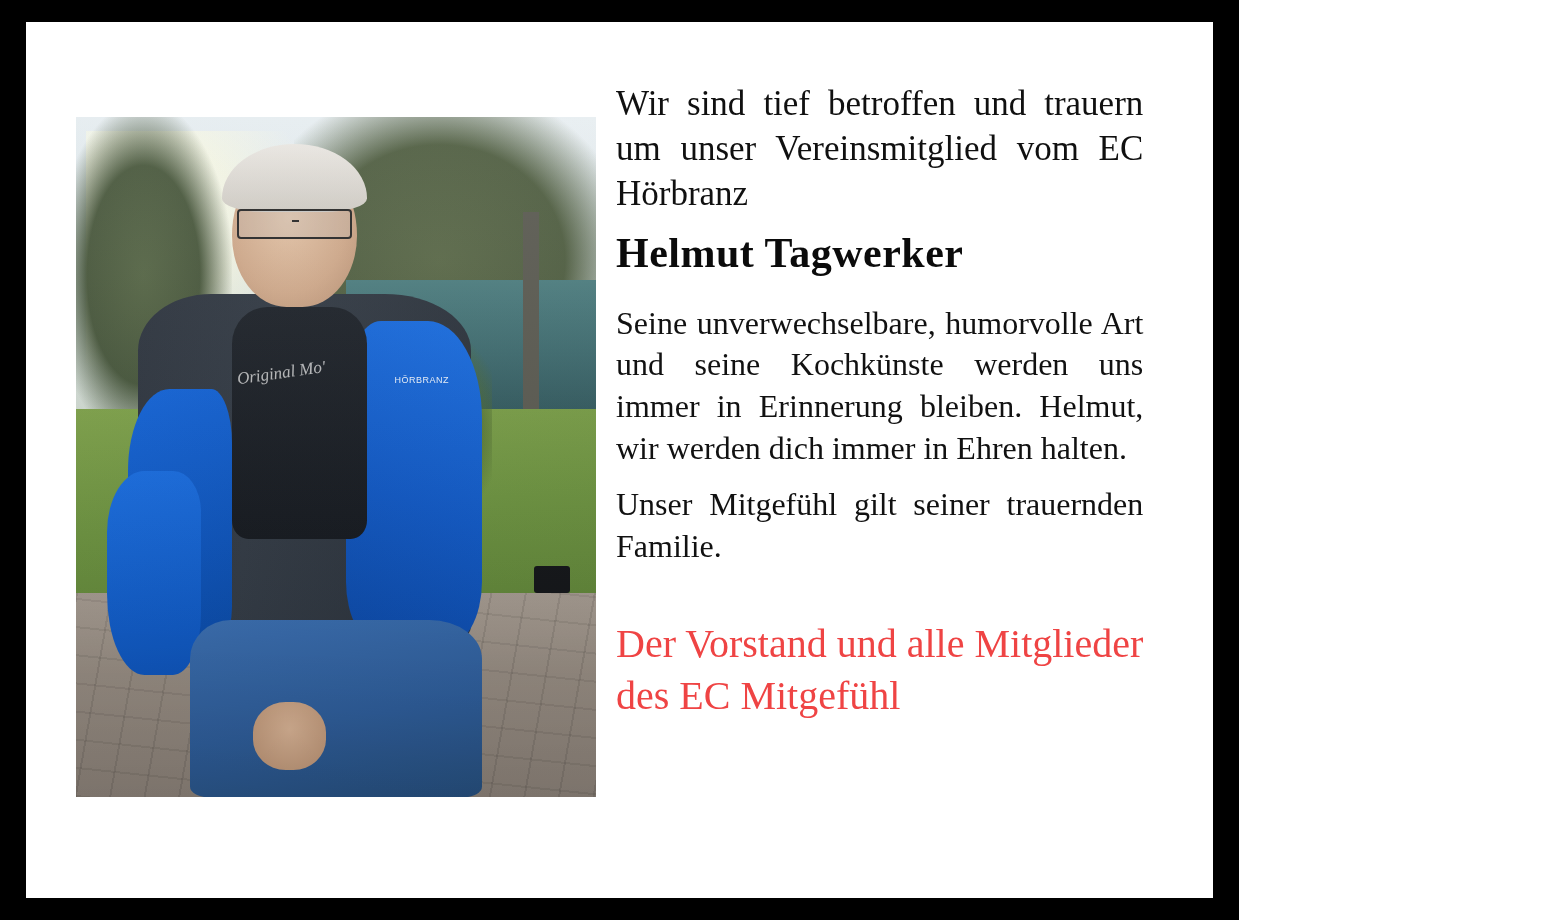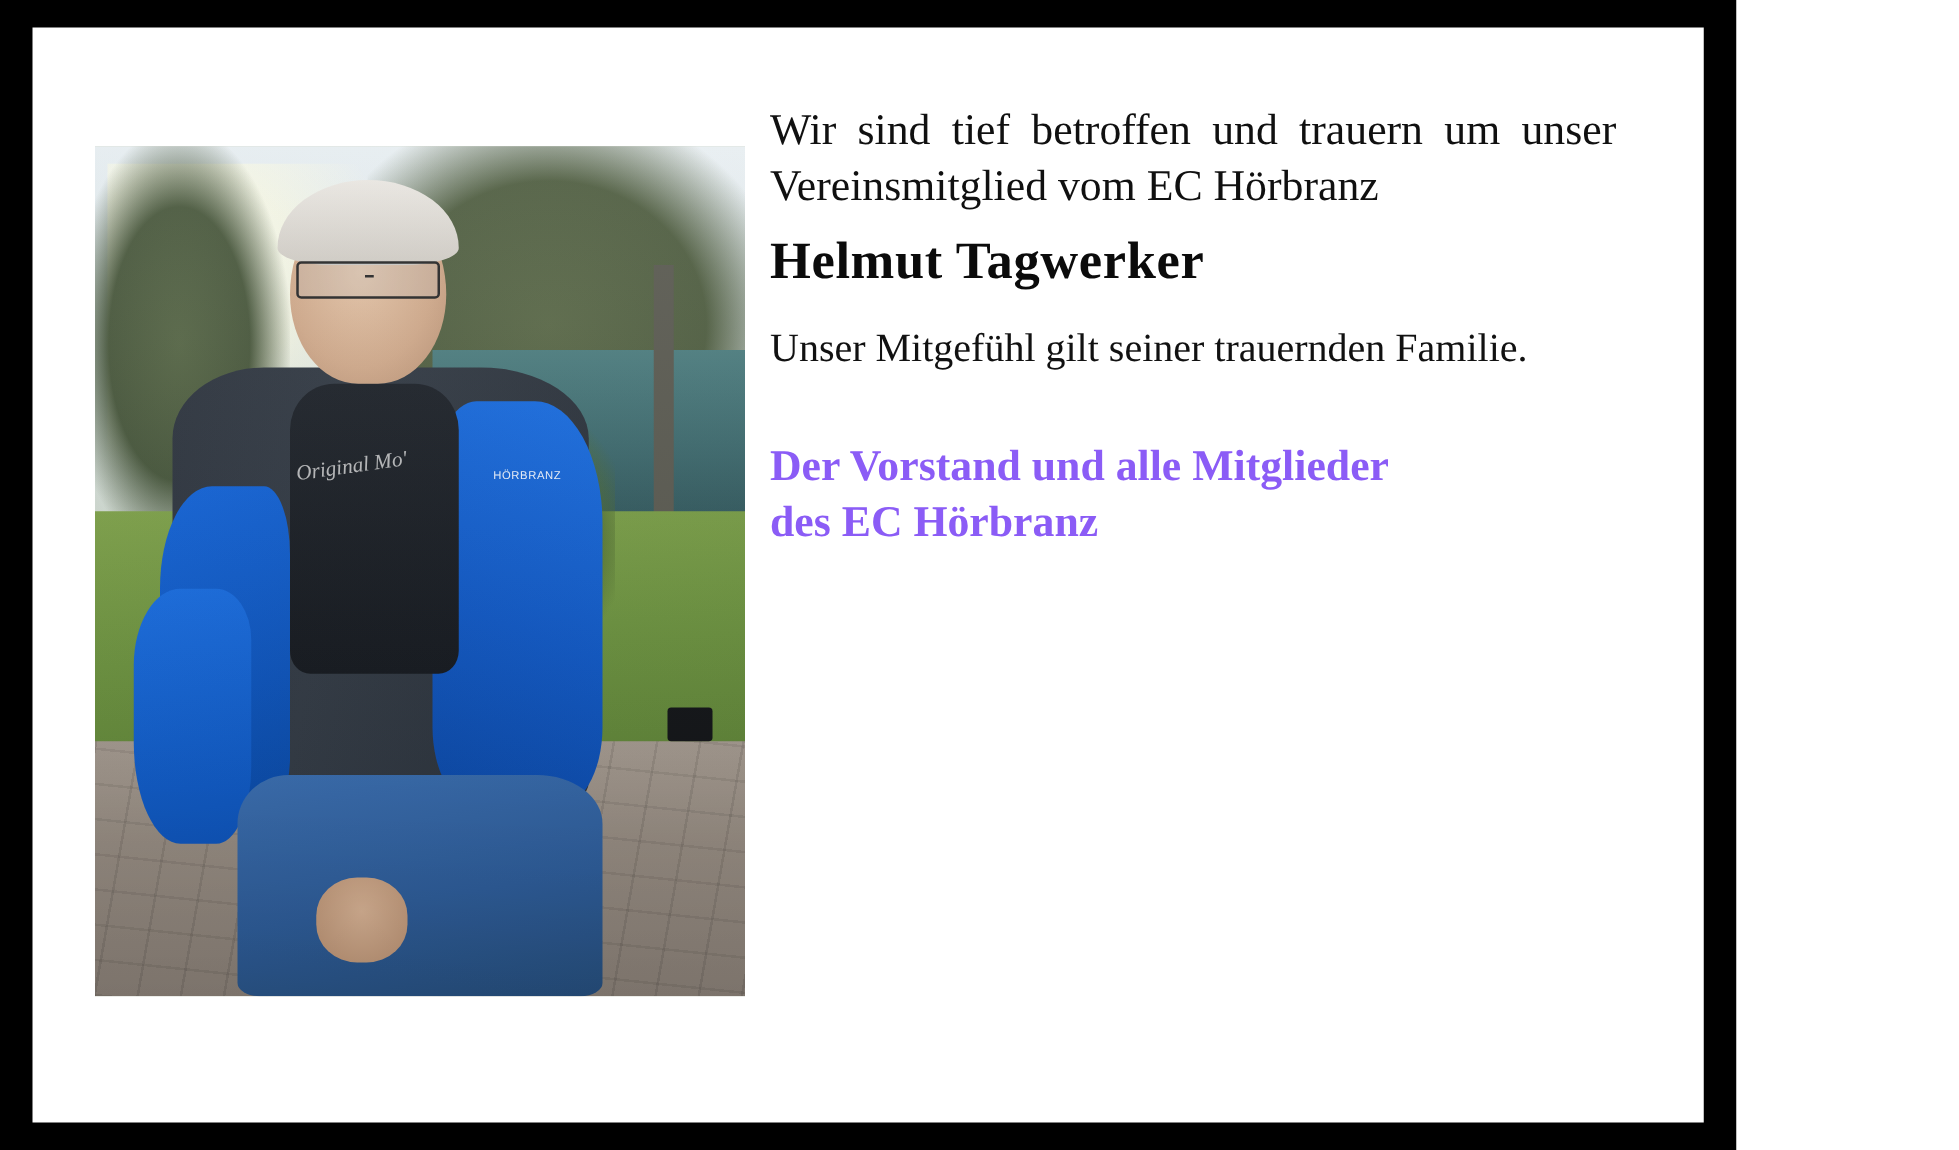--- a/index.html
+++ b/index.html
@@ -12,21 +12,21 @@
     height: 920px;
     overflow: hidden;
     font-family: "Liberation Serif", serif;
   }
 
   
   .obituary-frame {
     position: absolute;
     left: 0;
     top: 0;
-    width: 1389px;
+    width: 1239px;
     height: 920px;
     background: #000000;
     box-sizing: border-box;
     padding: 22px 26px 22px 26px;
   }
   .obituary-card {
     position: relative;
     width: 100%;
     height: 100%;
     background: #ffffff;
@@ -276,24 +276,24 @@
     margin: 0 0 14px 0;
     text-align: justify;
     text-align-last: left;
     hyphens: manual;
   }
   .para.last {
     margin-bottom: 50px;
     font-family: Liberation Serif, serif;
   }
   .signature {
-    font-size: 35px;
+    font-size: 40px;
     line-height: 1.3;
-    font-weight: bold;
-    color: #8b5cf6;
+    font-weight: normal;
+    color: #ef4444;
   }
   .signature div { white-space: pre; }
 </style>
 </head>
 <body>
 
 <div class="obituary-frame">
   <div class="obituary-card">
 
     <div class="photo-col">
@@ -331,22 +331,23 @@
           <div class="photo-shade"></div>
         </div>
       </div>
     </div>
 
     <div class="text-col">
       <p class="intro">Wir sind tief betroffen und trauern um unser Vereinsmitglied vom EC Hörbranz</p>
 
       <h1 class="name">Helmut Tagwerker</h1>
 
+      <p class="para">Seine unverwechselbare, humorvolle Art und seine Kochkünste werden uns immer in Erinnerung bleiben. Helmut, wir werden dich immer in Ehren halten.</p>
       <p class="para last">Unser Mitgefühl gilt seiner trauernden Familie.</p>
 
       <div class="signature">
         <div>Der Vorstand und alle Mitglieder</div>
-        <div>des EC Hörbranz</div>
+        <div>des EC Mitgefühl</div>
       </div>
     </div>
 
   </div>
 </div>
 
 </body></html>

